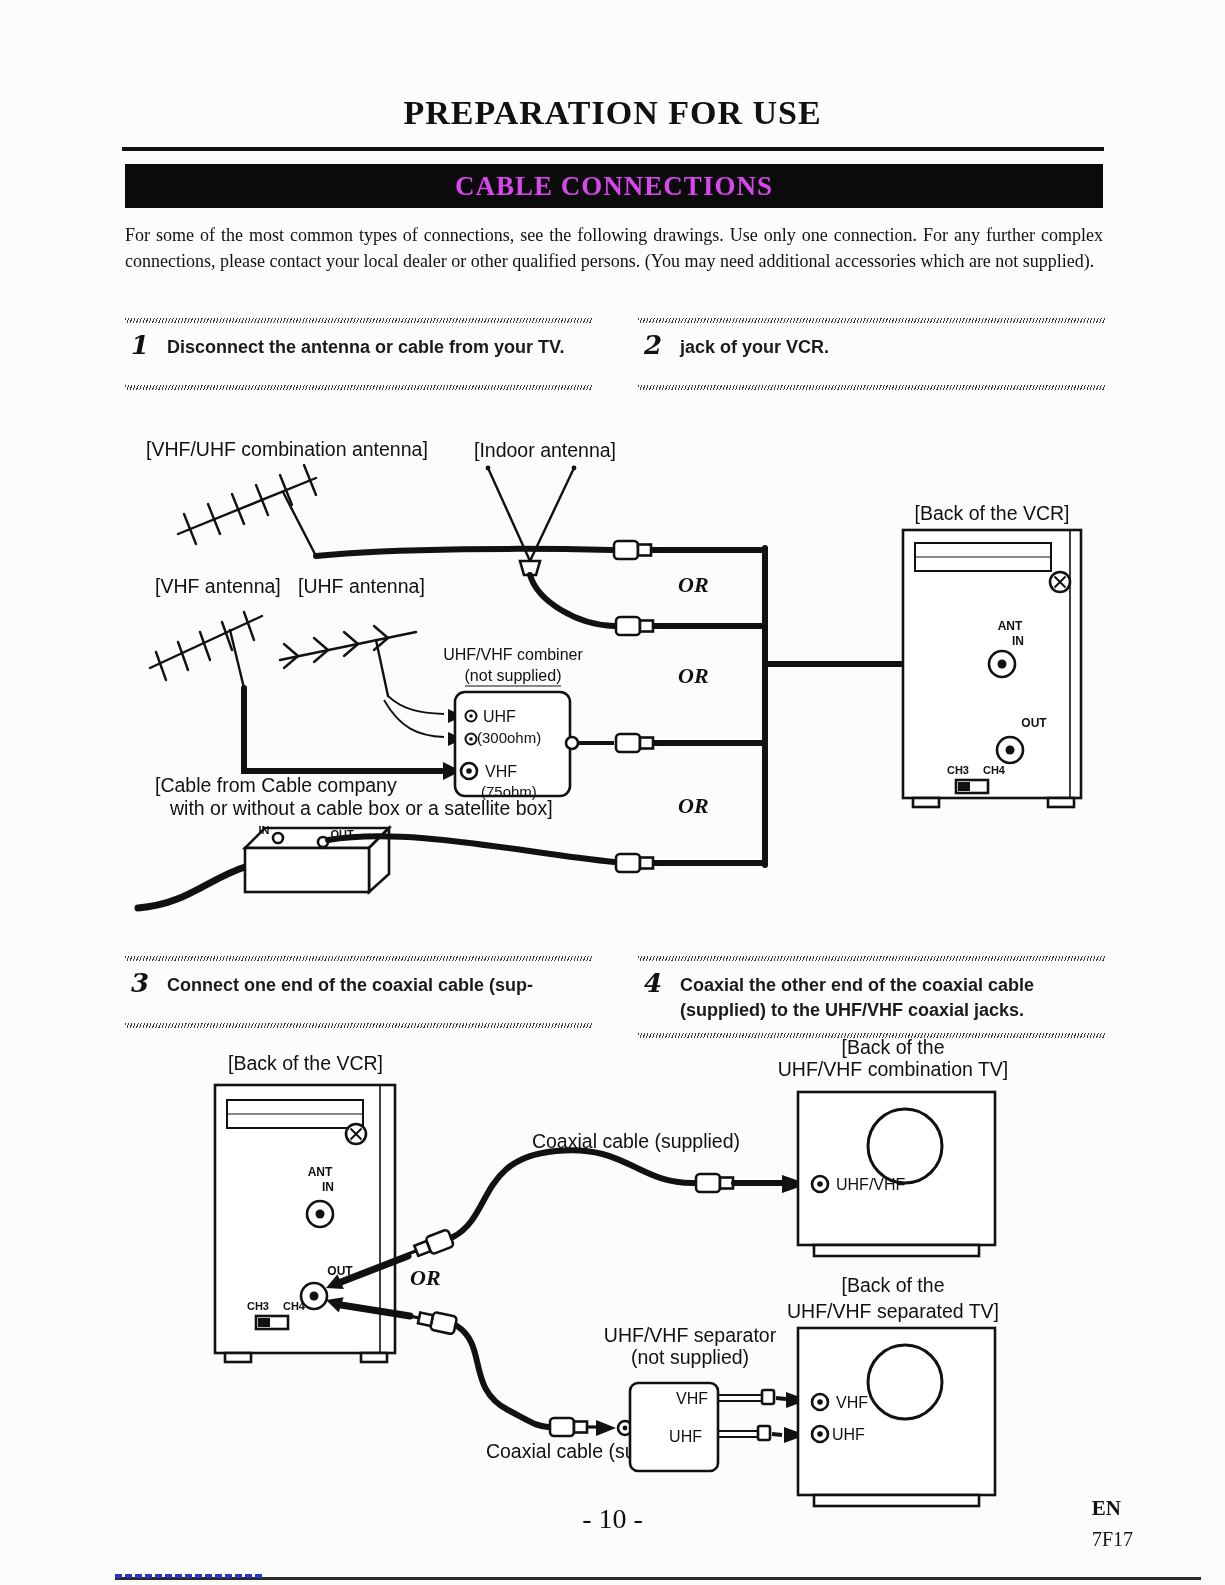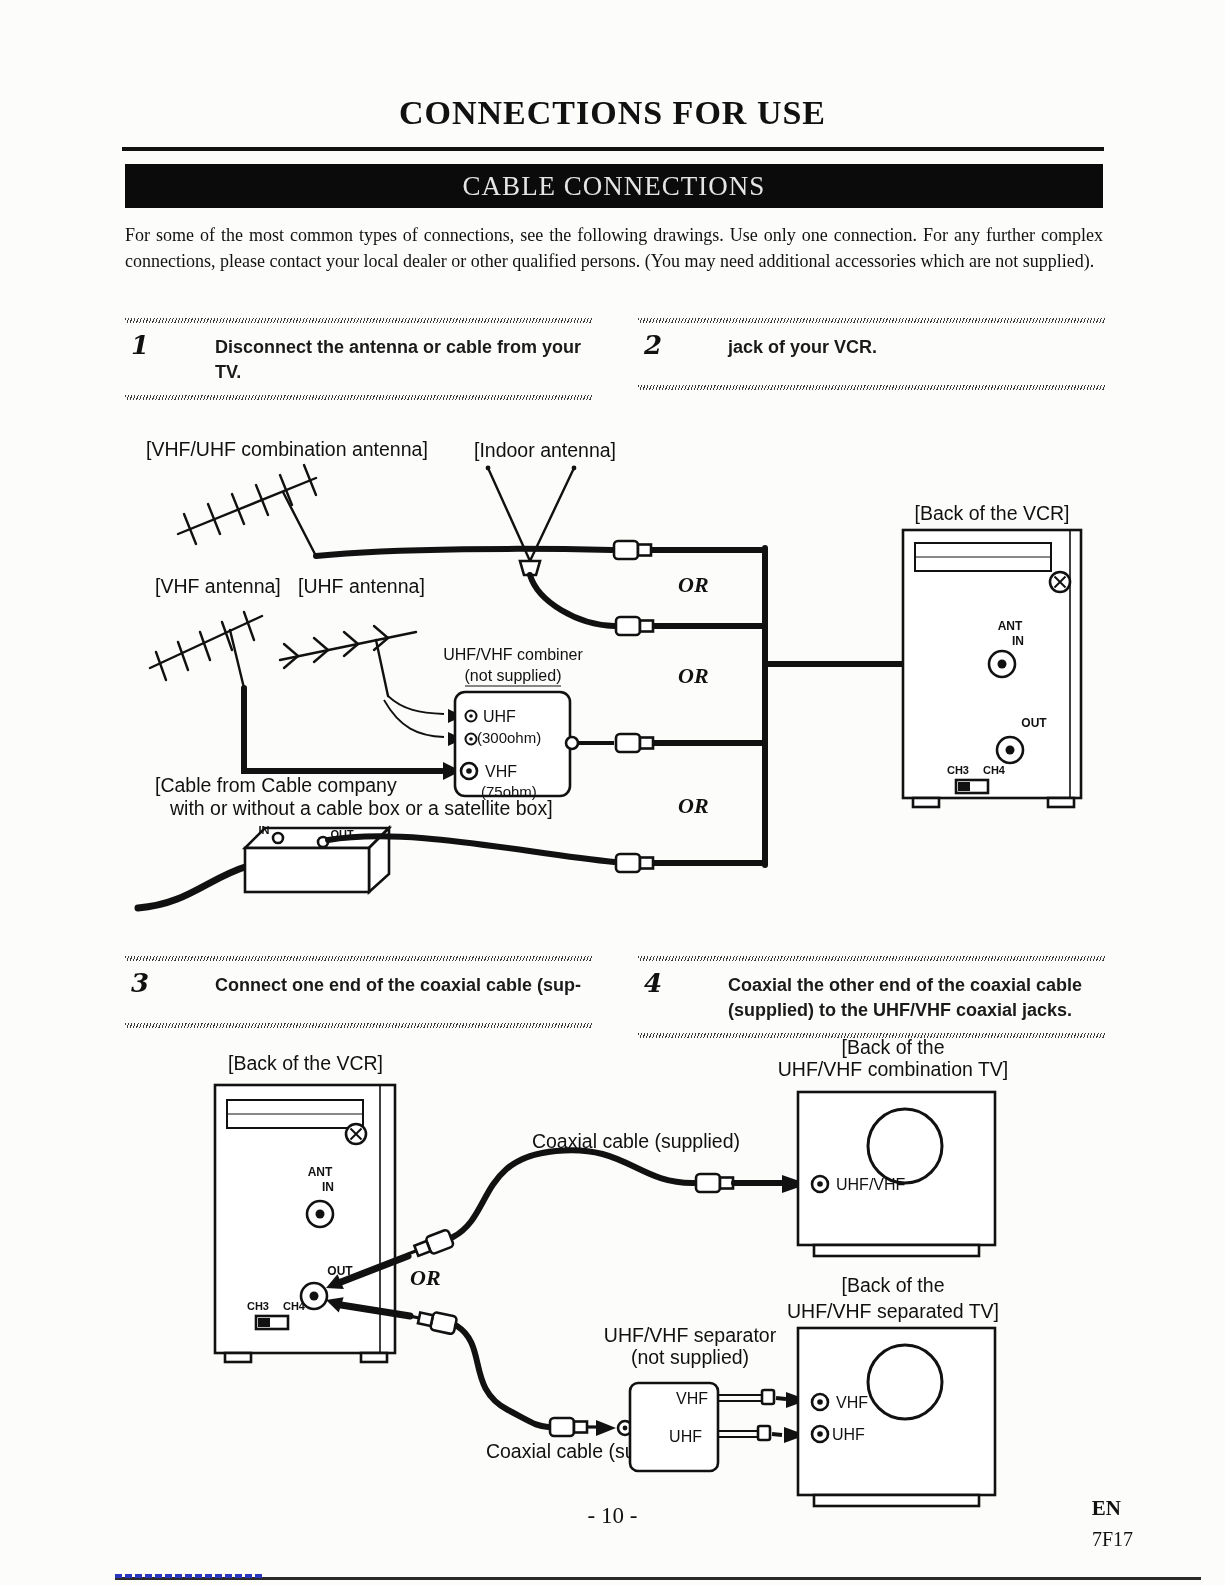--- a/index.html
+++ b/index.html
@@ -3,34 +3,34 @@
 <meta charset="utf-8">
 <style>
   html,body{margin:0;padding:0;background:#9a9a9a;}
   .page{position:relative;width:1225px;height:1585px;background:#fcfcfa;
         font-family:"Liberation Serif",serif;color:#111;overflow:hidden;}
 
   .title{position:absolute;top:94px;left:0;width:100%;text-align:center;
          font-size:34px;font-weight:bold;letter-spacing:1px;}
   .title-rule{position:absolute;top:147px;left:122px;width:982px;height:4px;background:#111;}
   .banner{position:absolute;top:164px;left:125px;width:978px;height:44px;background:#0b0b0b;
-          color:#e5e5e5;text-align:center;font-weight:normal;font-size:27px;line-height:44px;letter-spacing:1px;}
+          color:#d946ef;text-align:center;font-weight:bold;font-size:27px;line-height:44px;letter-spacing:1px;}
   .intro{position:absolute;top:222px;left:125px;width:978px;font-size:18px;line-height:1.45;text-align:justify;}
 
   .steps-row{position:absolute;left:125px;width:980px;display:grid;
              grid-template-columns:1fr 1fr;column-gap:46px;}
   .row1{top:318px}.row2{top:956px}
   .rule{height:5px;background:repeating-linear-gradient(110deg,#3d3d3d 0px,#3d3d3d 1px,transparent 1px,transparent 3px);}
   .step-body{display:flex;min-height:62px;padding:9px 2px 10px 6px;box-sizing:border-box;}
   .step-num{font-family:"DejaVu Serif",serif;font-style:italic;font-weight:bold;
             font-size:26px;width:36px;flex:none;line-height:1;}
   .step-text{font-family:"Liberation Sans",sans-serif;font-weight:bold;font-size:18px;
-             line-height:1.4;color:#1a1a1a;padding-top:3px;margin-left:48px;}
-
-  .page-num{position:absolute;top:1503px;left:0;width:100%;text-align:center;font-size:23px;}
+             line-height:1.4;color:#1a1a1a;padding-top:3px;}
+
+  .page-num{position:absolute;top:1503px;left:0;width:100%;text-align:center;font-size:28px;}
   .en{position:absolute;top:1496px;right:104px;font-size:21px;font-weight:bold;}
   .doccode{position:absolute;top:1528px;right:92px;font-size:20px;}
   .bottom-rule{position:absolute;top:1577px;left:115px;width:1086px;height:3px;background:#2a2a2a;}
   .blue-mark{position:absolute;top:1574px;left:115px;width:148px;height:4px;
              background:repeating-linear-gradient(90deg,#2a35c0 0 7px,transparent 7px 10px);}
 
   svg{position:absolute;}
   #diag1{left:58px;top:430px;}
   #diag2{left:128px;top:1038px;}
   .lbl{font-family:"Liberation Sans",sans-serif;font-size:19.5px;fill:#111;}
@@ -46,21 +46,21 @@
   .thin{fill:none;stroke:#111;stroke-width:2.4;stroke-linecap:round;}
   .thin1{fill:none;stroke:#111;stroke-width:1.8;}
   .box{fill:#fff;stroke:#111;stroke-width:2.6;}
   .blk{fill:#111;}
 </style>
 </head>
 <body>
 
 <div class="page">
 
-  <div class="title">CONNECTIONS FOR USE</div>
+  <div class="title">PREPARATION FOR USE</div>
   <div class="title-rule"></div>
   <div class="banner">CABLE CONNECTIONS</div>
   <div class="intro">For some of the most common types of connections, see the following drawings. Use only one connection. For any further complex connections, please contact your local dealer or other qualified persons. (You may need additional accessories which are not supplied).</div>
 
   <div class="steps-row row1">
     <div class="step">
       <div class="rule"></div>
       <div class="step-body">
         <div class="step-num">1</div>
         <div class="step-text">

